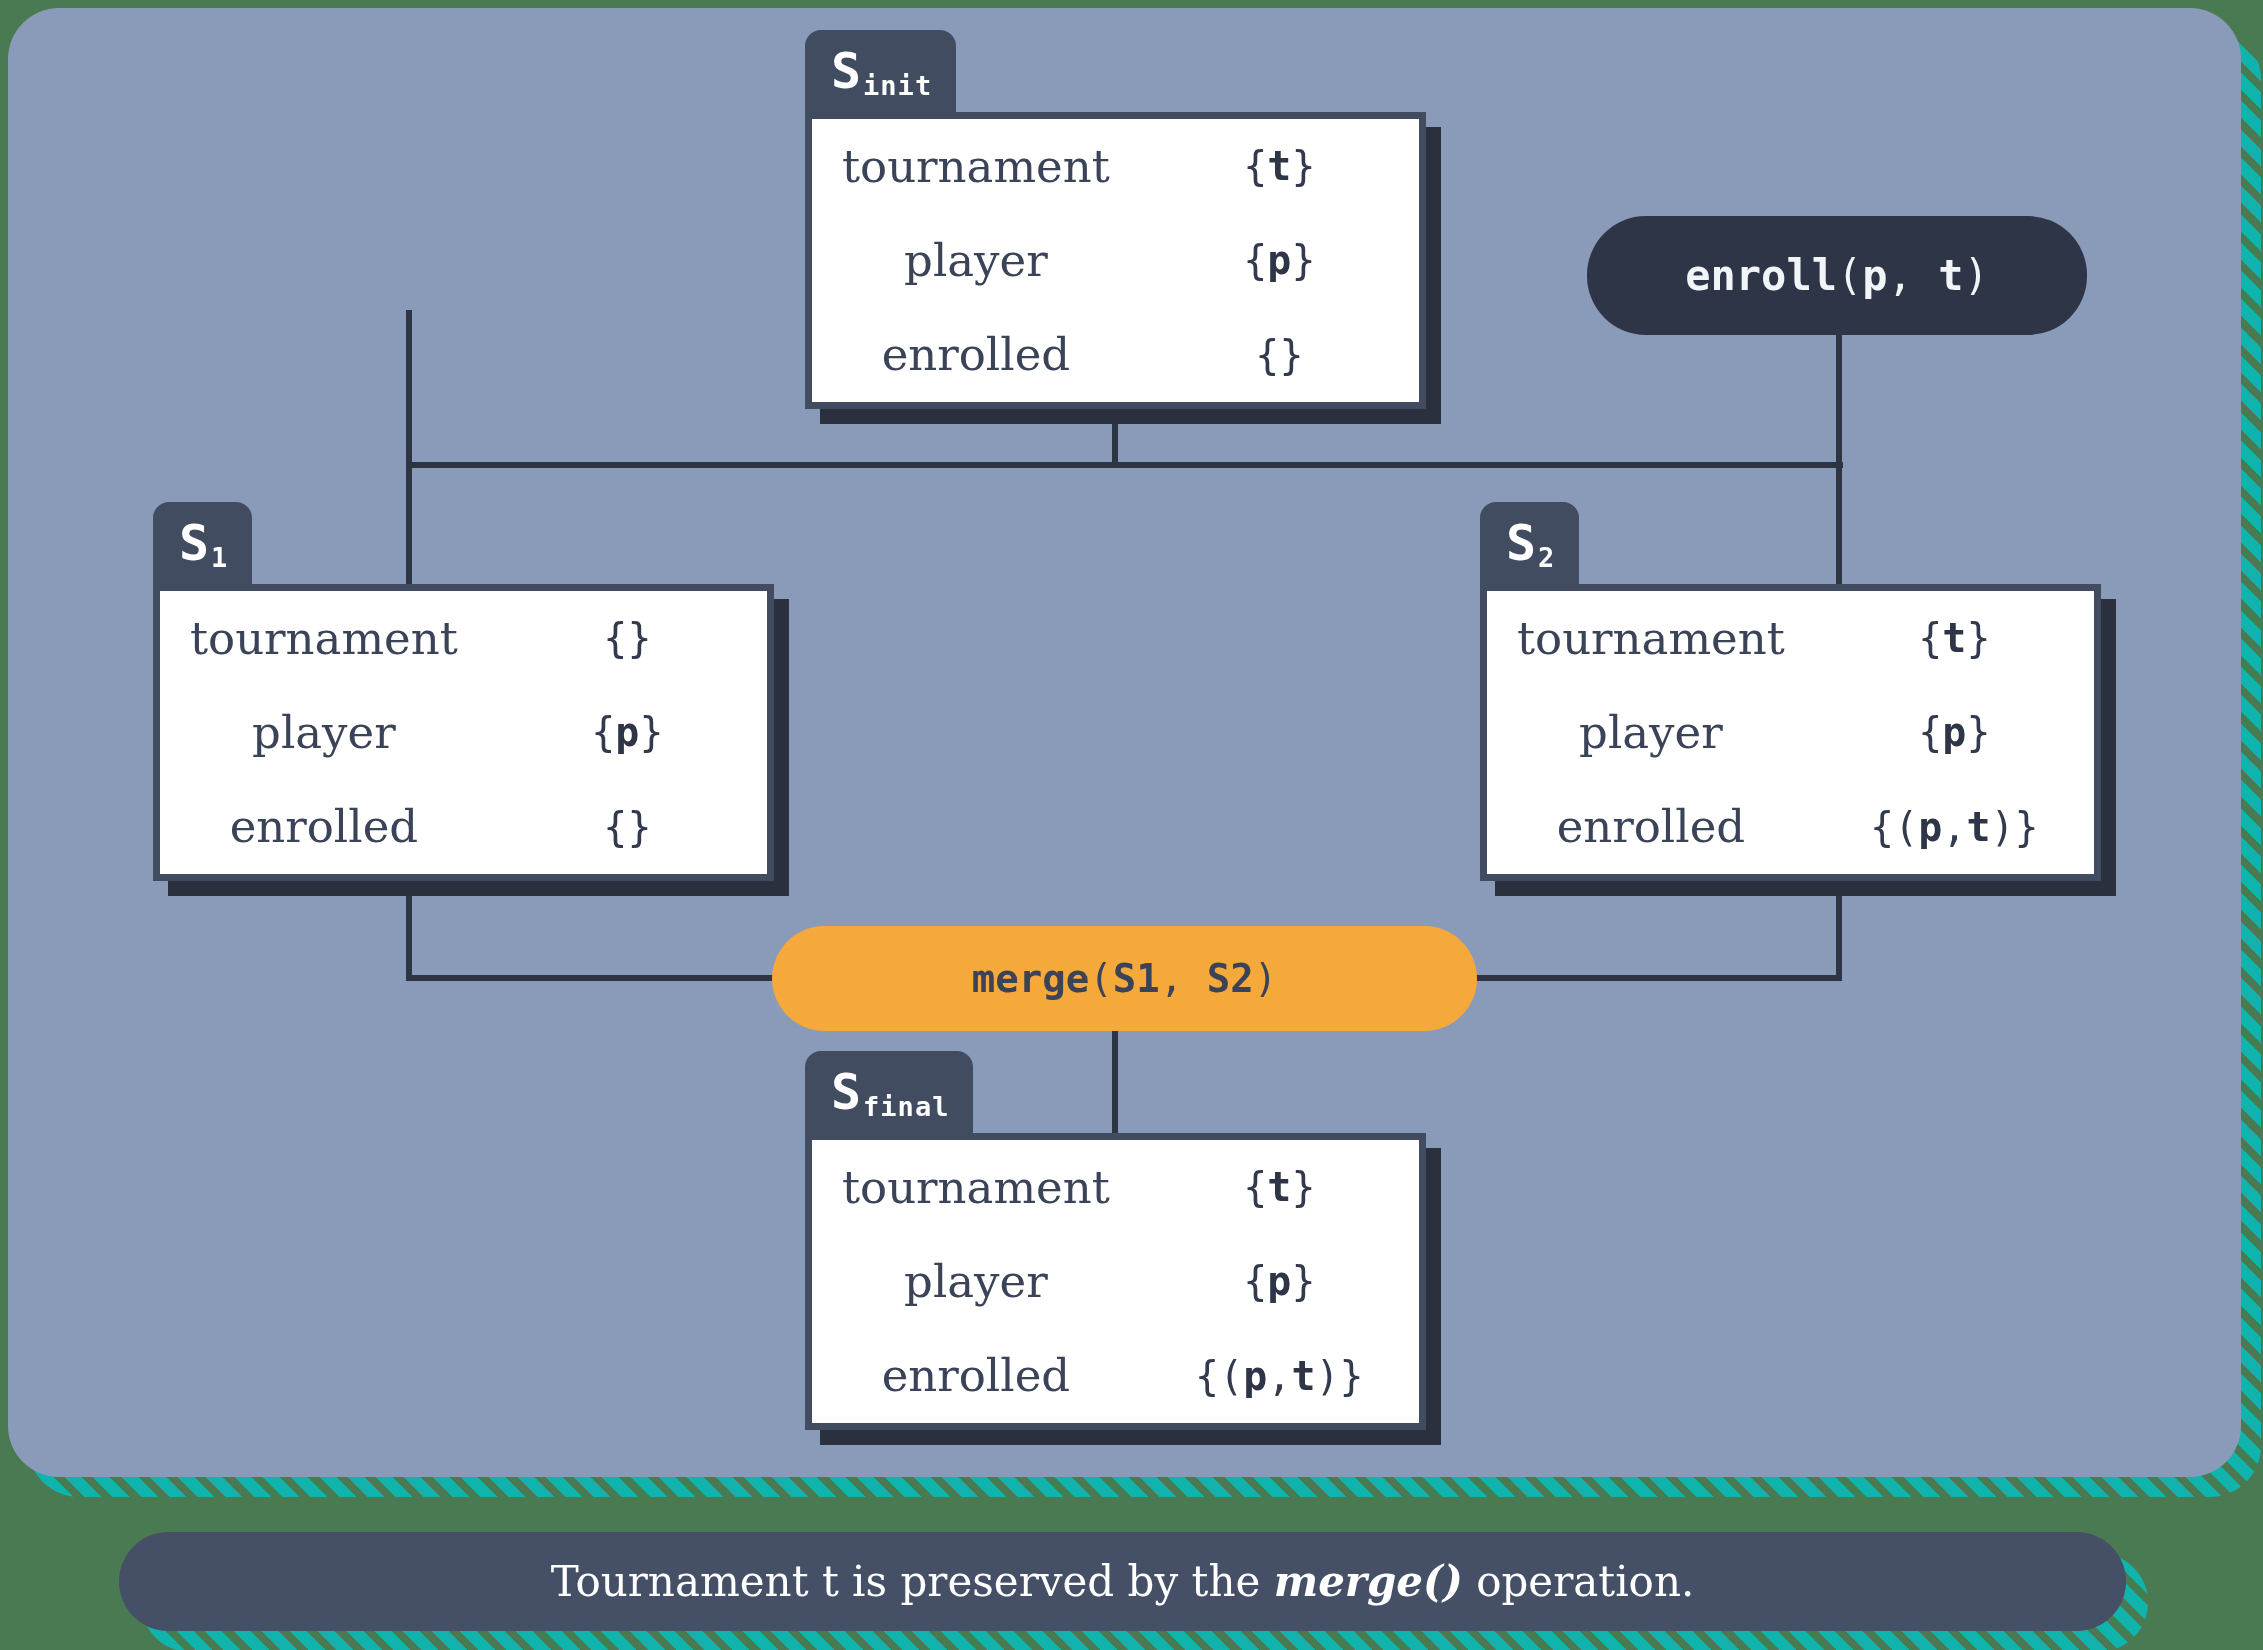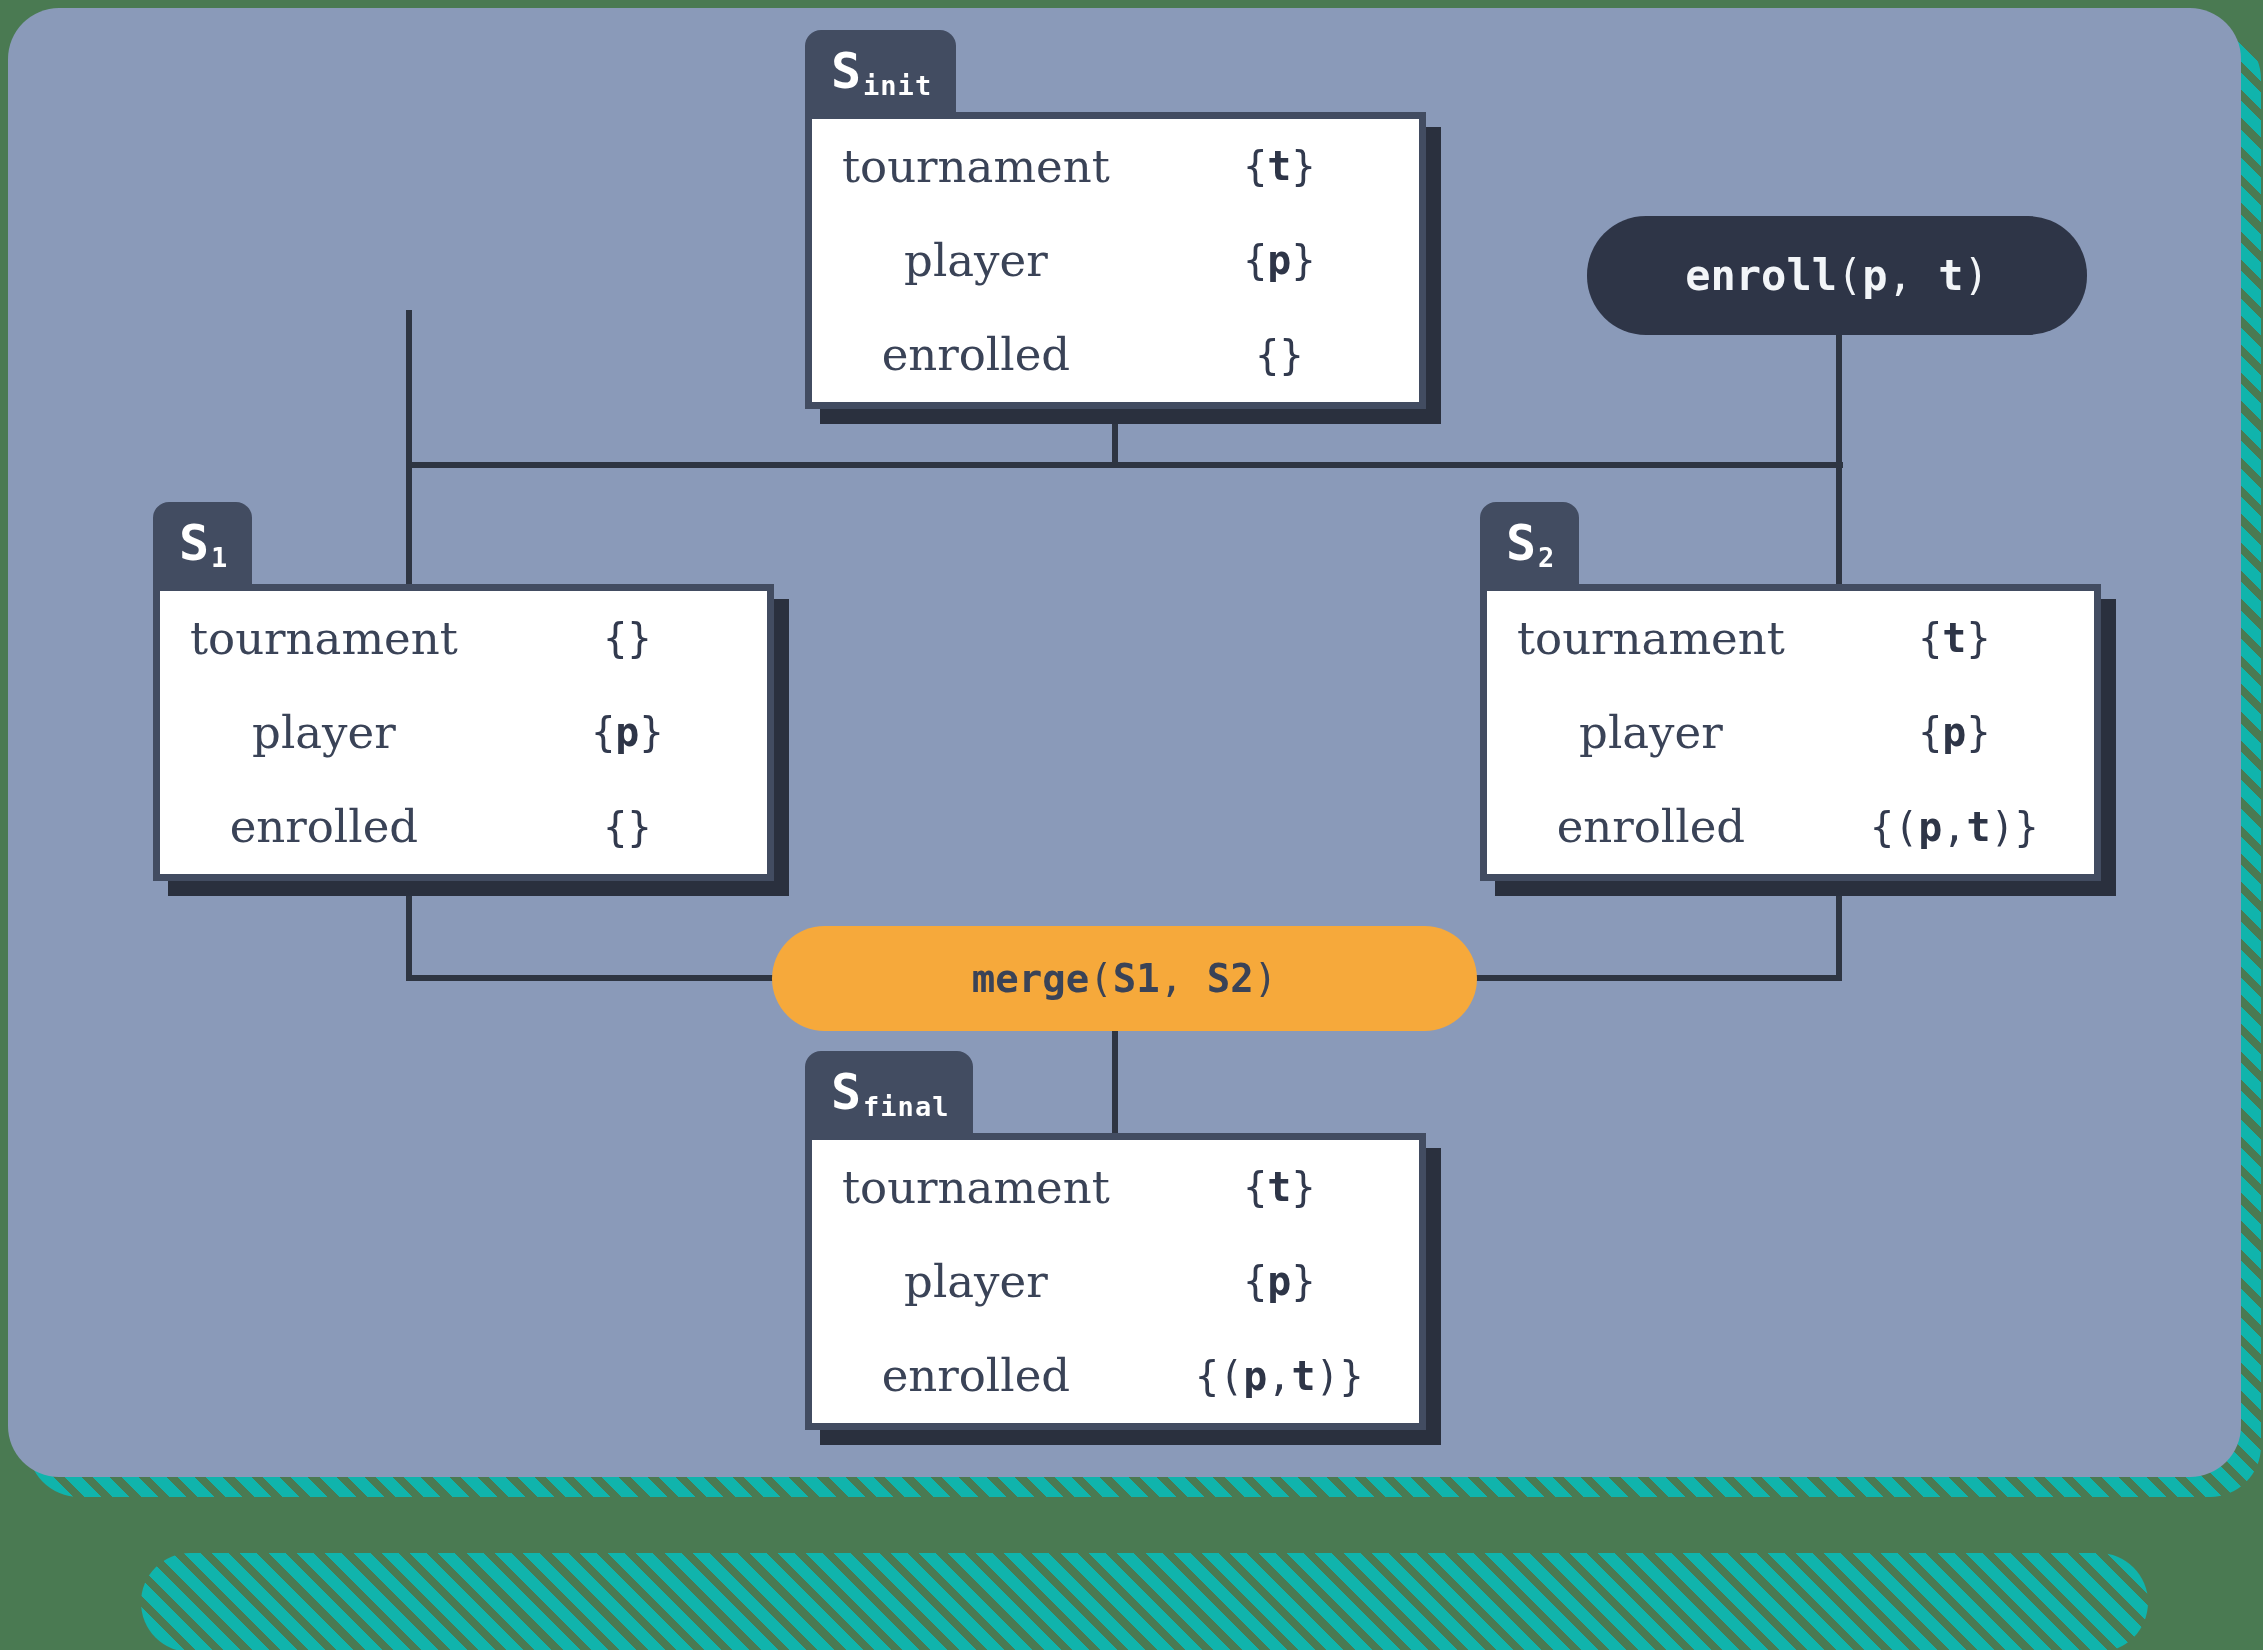--- a/index.html
+++ b/index.html
@@ -169,15 +169,18 @@
     <div class="tbl">
       <div class="cell field">tournament</div>
       <div class="cell value">{<b>t</b>}</div>
       <div class="cell field">player</div>
       <div class="cell value">{<b>p</b>}</div>
       <div class="cell field">enrolled</div>
       <div class="cell value">{(<b>p</b>, <b>t</b>)}</div>
     </div>
   </div>
 
+  <div class="caption">
+    <span>Tournament t is preserved by the </span><span class="hl">merge()</span><span> operation.</span>
+  </div>
 
 </div>
 
 
 </body></html>

